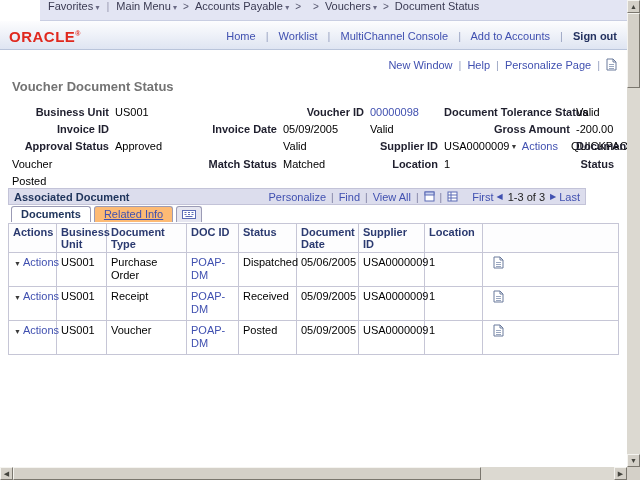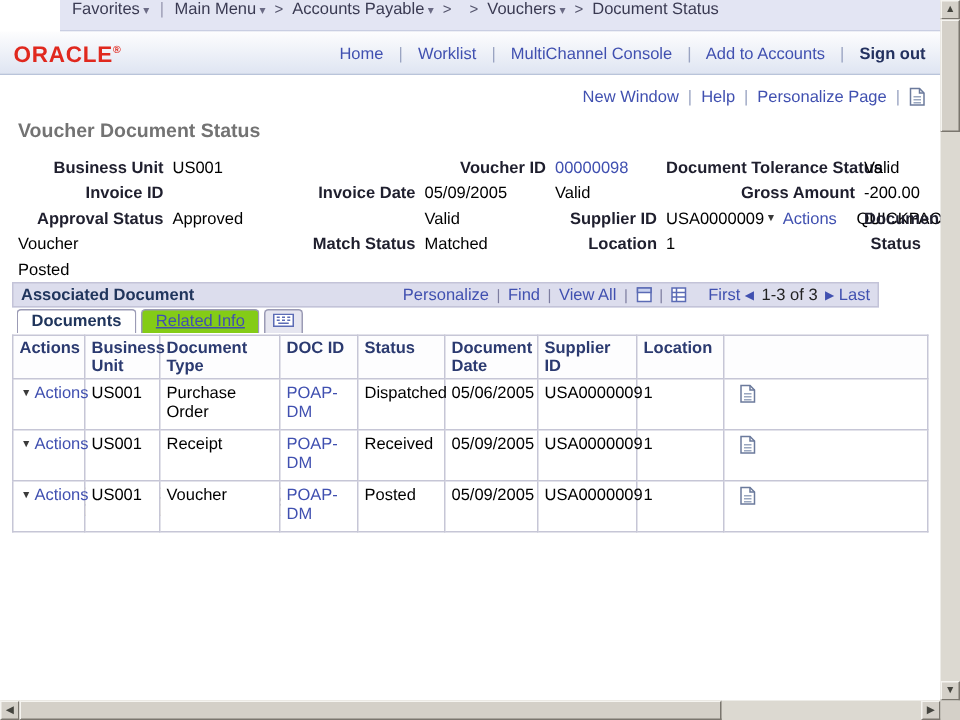--- a/index.html
+++ b/index.html
@@ -61,21 +61,21 @@
   .sep::before{content:"|";color:#7d7da0;margin:0 5px;font-size:10px;}
   .nav-arrow{color:#4050b0;font-size:8px;margin:0 3px;cursor:pointer;}
   .nav-range{color:#222;margin:0 2px;}
   .nav-gap{width:14px;}
   .tb-icon{display:inline-flex;cursor:pointer;}
 
   .grid-tabs{height:18px;display:flex;align-items:center;padding-left:3px;}
   .tab{border:1px solid #9b9bb5;border-bottom:none;border-radius:3px 3px 0 0;
     padding:1px 9px 2px;margin-right:3px;cursor:pointer;}
   .tab.active{background:#fff;font-weight:bold;color:#20355c;position:relative;z-index:2;}
-  .tab.inactive{background:#84cc16;}
+  .tab.inactive{background:#fdba74;}
   .tab.inactive .tab-link{text-decoration:underline;}
   .tab.icon-tab{background:#e6e6f0;padding:2px 5px 1px;display:flex;align-items:center;}
 
   table.ps-grid{width:611px;border-collapse:collapse;table-layout:fixed;position:relative;z-index:1;}
   table.ps-grid th,table.ps-grid td{border:1px solid #c6c6d6;font-size:11px;text-align:left;vertical-align:top;}
   table.ps-grid{border:1px solid #8f8fa8;}
   table.ps-grid th{color:#2b3a70;font-weight:bold;padding:2px 4px;line-height:12px;background:#fdfdfe;}
   table.ps-grid td{padding:3px 4px 4px;line-height:13px;background:#fff;}
   .doc-cell{padding-left:10px !important;}
 

